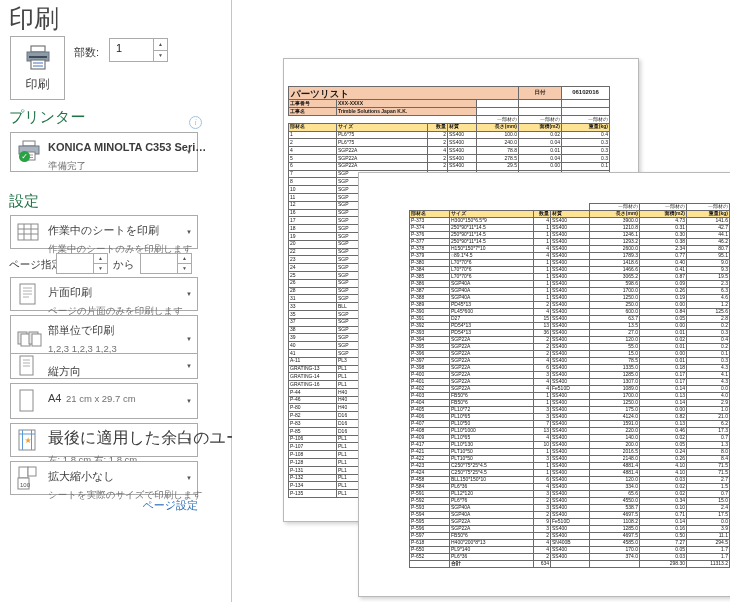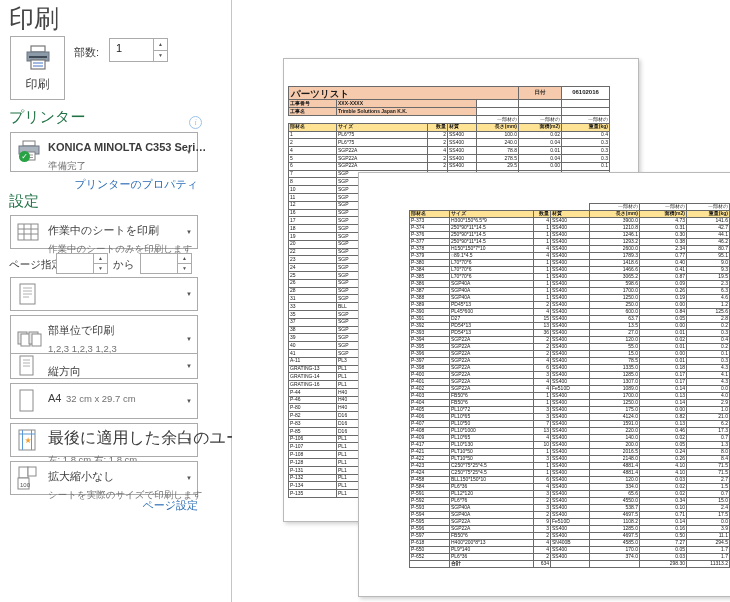--- a/index.html
+++ b/index.html
@@ -116,21 +116,20 @@
         <line x1="9" y1="18.5" x2="17" y2="18.5" stroke="#9a9a9a"></line>
       </svg>
       <span class="chk">✓</span>
     </span>
     <span class="txt">
       <span class="t1" style="font-weight:bold;">KONICA MINOLTA C353 Seri…</span>
       <span class="t2">準備完了</span>
     </span>
     <span class="caret">▼</span>
   </div>
-  <a class="link props-link">プリンターのプロパティ</a>
 
   <div class="sec-head" style="top:192px;">設定</div>
 
   <div class="dd sbox1">
     <span class="ico">
       <svg class="icon-svg" width="24" height="22" viewBox="0 0 24 22">
         <rect x="2" y="3" width="20" height="16" fill="#fff" stroke="#8a8a8a"></rect>
         <line x1="2" y1="8" x2="22" y2="8" stroke="#8a8a8a"></line>
           <line x1="2" y1="13" x2="22" y2="13" stroke="#8a8a8a"></line>
         <line x1="8" y1="3" x2="8" y2="19" stroke="#8a8a8a"></line>
@@ -164,20 +163,24 @@
   <div class="dd sbox2">
     <span class="ico">
       <svg class="icon-svg" width="22" height="24" viewBox="0 0 22 24">
         <rect x="4" y="2" width="15" height="20" fill="#fff" stroke="#8a8a8a"></rect>
         <line x1="7" y1="6" x2="16" y2="6" stroke="#b0b0b0"></line>
           <line x1="7" y1="9" x2="16" y2="9" stroke="#b0b0b0"></line>
         <line x1="7" y1="12" x2="16" y2="12" stroke="#b0b0b0"></line>
           <line x1="7" y1="15" x2="13" y2="15" stroke="#b0b0b0"></line>
       </svg>
     </span>
+    <span class="txt">
+      <span class="t1">片面印刷</span>
+      <span class="t2">ページの片面のみを印刷します</span>
+    </span>
     <span class="caret">▼</span>
   </div>
 
   <div class="dd sbox3">
     <span class="ico">
       <svg class="icon-svg" width="26" height="22" viewBox="0 0 26 22">
         <rect x="2" y="4" width="9" height="12" fill="#e8e8e8" stroke="#8a8a8a"></rect>
         <rect x="5" y="6" width="9" height="12" fill="#fff" stroke="#8a8a8a"></rect>
         <rect x="13" y="4" width="9" height="12" fill="#e8e8e8" stroke="#8a8a8a"></rect>
         <rect x="16" y="6" width="9" height="12" fill="#fff" stroke="#8a8a8a"></rect>
@@ -206,21 +209,21 @@
   </div>
 
   <div class="dd sbox5">
     <span class="ico">
       <svg class="icon-svg" width="20" height="26" viewBox="0 0 20 26">
         <rect x="4" y="2" width="13" height="21" fill="#fff" stroke="#8a8a8a"></rect>
       </svg>
     </span>
     <span class="txt">
       <span class="t1">A4</span>
-      <span class="t2">32 cm x 29.7 cm</span>
+      <span class="t2">21 cm x 29.7 cm</span>
     </span>
     <span class="caret">▼</span>
   </div>
 
   <div class="dd sbox6">
     <span class="ico">
       <svg class="icon-svg" width="22" height="24" viewBox="0 0 22 24">
         <rect x="3" y="2" width="16" height="20" fill="#fff" stroke="#8a8a8a"></rect>
         <line x1="6.5" y1="2" x2="6.5" y2="22" stroke="#5b9bd5"></line>
         <line x1="15.5" y1="2" x2="15.5" y2="22" stroke="#5b9bd5"></line>

